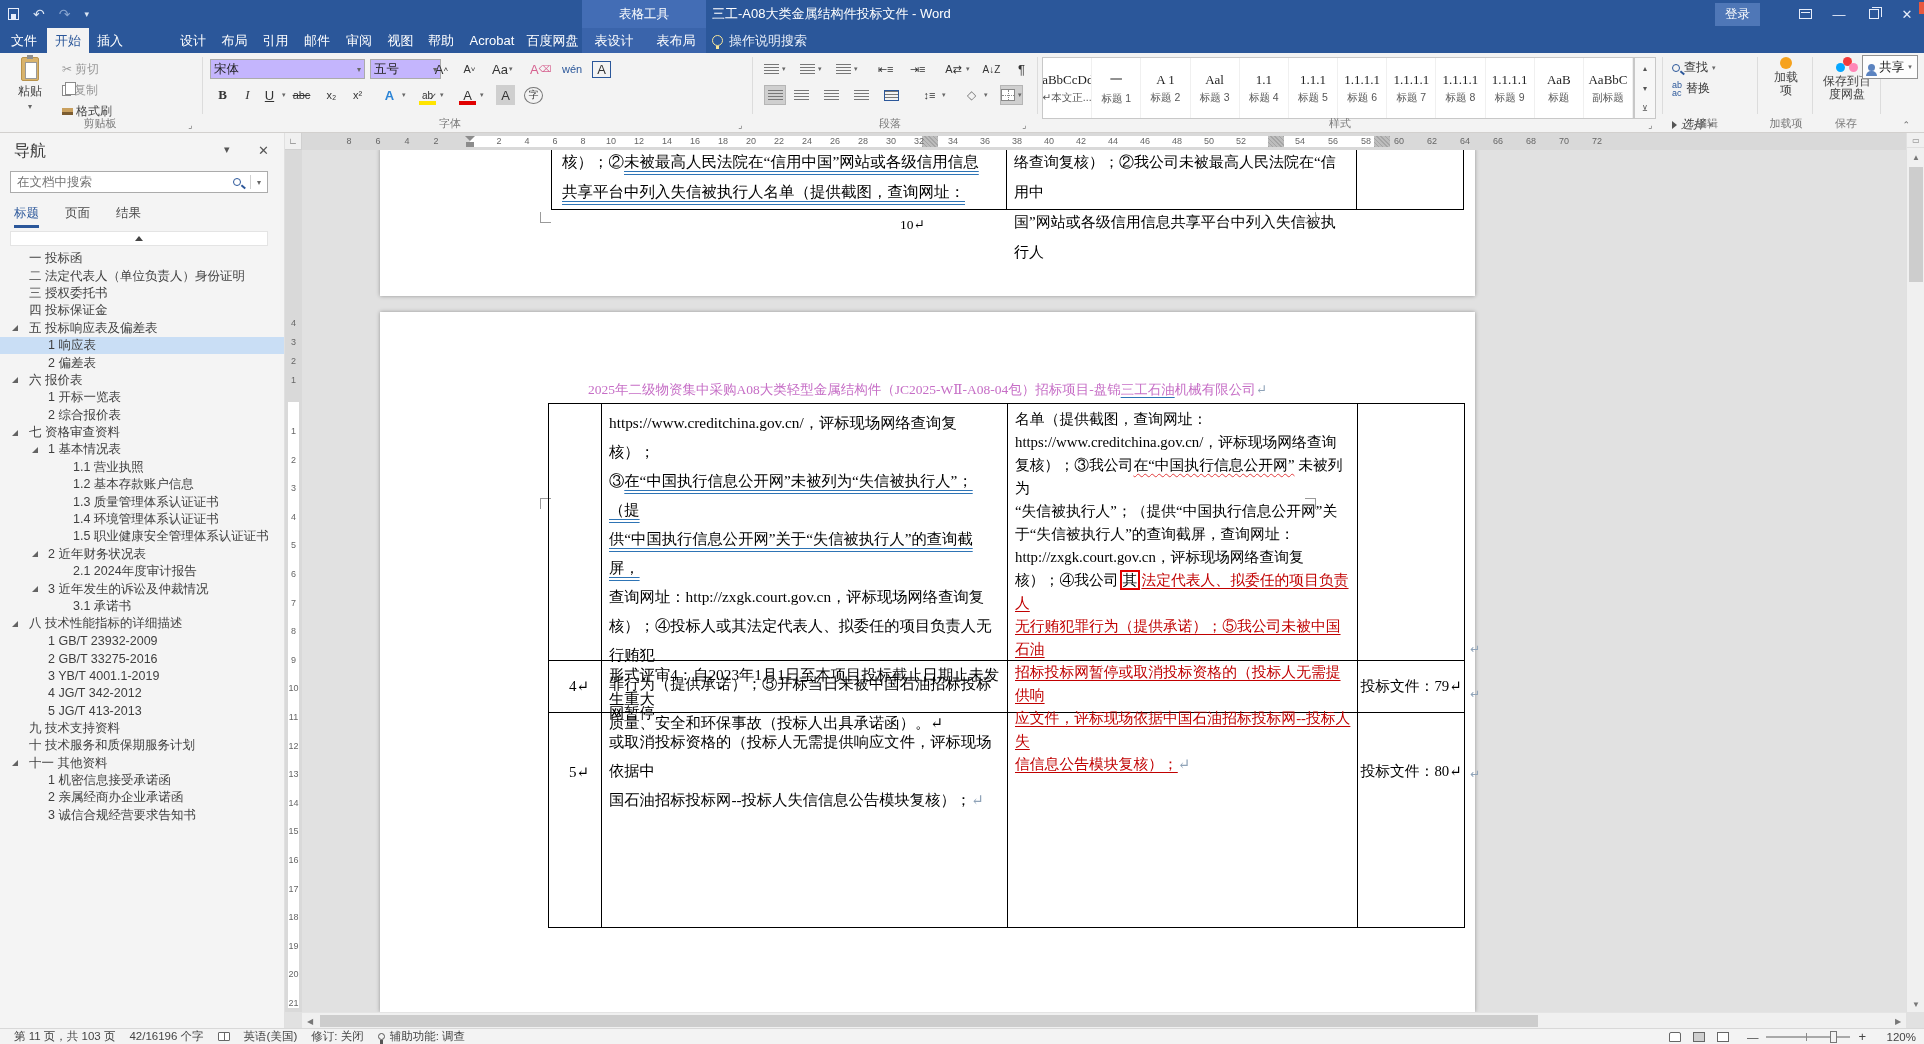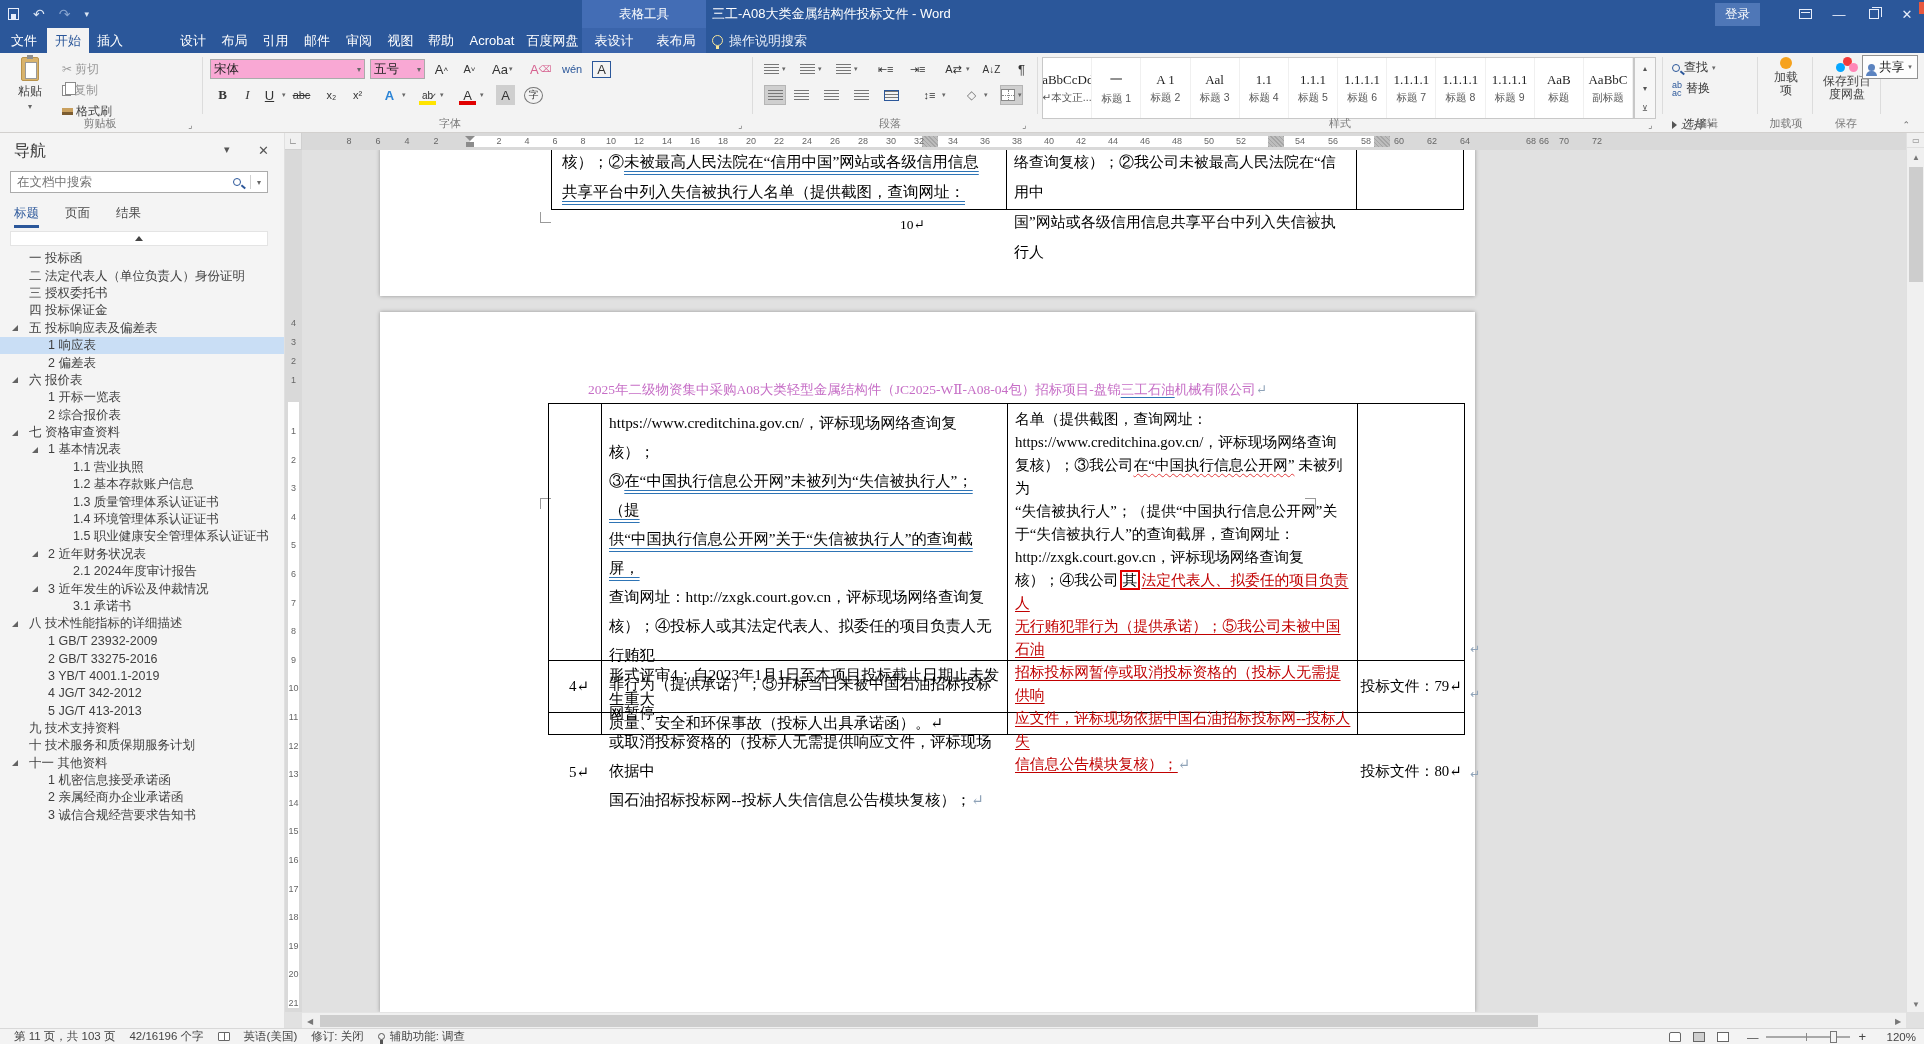--- a/index.html
+++ b/index.html
@@ -40,21 +40,21 @@
   .glabel{position:absolute;bottom:1px;font-size:11px;color:#7a7a7a;text-align:center;}
   .glaunch{position:absolute;bottom:2px;font-size:9px;color:#7a7a7a;}
   .bigbtn{position:absolute;top:4px;display:flex;flex-direction:column;align-items:center;gap:2px;color:#444;}
   .smallrow{position:absolute;display:flex;align-items:center;gap:3px;height:20px;}
   .ic-clip{width:18px;height:24px;background:#d9b36c;border:1px solid #b9934c;border-radius:2px;position:relative;}
   .ic-clip::before{content:"";position:absolute;left:3px;top:4px;width:10px;height:15px;background:#fff;border:1px solid #999;}
   .ic-clip::after{content:"";position:absolute;left:5px;top:-3px;width:6px;height:4px;background:#8f8f8f;}
   .ic-copy{width:9px;height:11px;border:1px solid #8a8a8a;background:#fff;position:relative;}
   .ic-copy::before{content:"";position:absolute;left:2px;top:-4px;width:9px;height:11px;border:1px solid #8a8a8a;background:#fff;}
   .ic-paint{width:11px;height:7px;background:#c9a05e;border-bottom:3px solid #7c5c30;}
-  .combo{background:#f9a8d4;border:1px solid #ababab;height:20px;display:flex;align-items:center;padding:0 3px;font-size:12.5px;color:#222;}
+  .combo{background:#c4b5fd;border:1px solid #ababab;height:20px;display:flex;align-items:center;padding:0 3px;font-size:12.5px;color:#222;}
   .combo .arr{margin-left:auto;font-size:8px;color:#666;padding-left:4px;}
   .fbtn{min-width:19px;height:20px;display:flex;align-items:center;justify-content:center;font-size:13px;color:#333;}
   .fbtn .dn{font-size:7px;margin-left:1px;color:#666;}
   .ubar{position:relative;}
   .ubar::after{content:"";position:absolute;left:1px;right:1px;bottom:0;height:4px;background:var(--bar);}
   .pressed{background:#cfcfcf;border:1px solid #b5b5b5;}
   .linesicon{width:15px;height:11px;background:repeating-linear-gradient(to bottom,#777 0 1px,transparent 1px 3px);}
   .gridicon{width:14px;height:12px;border:1px solid #888;position:relative;background:#fff;}
   .gridicon::before{content:"";position:absolute;left:0;right:0;top:5px;border-top:1px dotted #888;}
   .gridicon::after{content:"";position:absolute;top:0;bottom:0;left:6px;border-left:1px dotted #888;}
@@ -242,21 +242,21 @@
       <span>格式刷</span>
     </div>
     <div class="glabel" style="left:40px;width:120px;">剪贴板</div>
     <span class="glaunch" style="left:188px;">⌟</span>
     <div class="gdiv" style="left:202px;"></div>
 
     <div class="combo" style="position:absolute;left:210px;top:6px;width:155px;">
       <span>宋体</span>
         <span class="arr">▾</span>
     </div>
-    <div class="combo" style="position:absolute;left:370px;top:6px;width:55px;text-align:center;">
+    <div class="combo" style="position:absolute;left:370px;top:6px;width:71px;text-align:center;">
       <span>五号</span>
         <span class="arr">▾</span>
     </div>
     <div class="smallrow" style="left:432px;top:6px;">
         <span class="fbtn">A<span style="font-size:8px;vertical-align:super;">˄</span></span>
       </div>
     <div class="smallrow" style="left:460px;top:6px;">
         <span class="fbtn" style="font-size:11px;">A<span style="font-size:8px;vertical-align:super;">˅</span></span>
       </div>
     <div class="smallrow" style="left:492px;top:6px;">
@@ -515,21 +515,21 @@
       <span class="rnum" style="left: 843px;">46</span>
       <span class="rnum" style="left: 875px;">48</span>
       <span class="rnum" style="left: 907px;">50</span>
       <span class="rnum" style="left: 939px;">52</span>
       <span class="rnum" style="left: 998px;">54</span>
       <span class="rnum" style="left: 1031px;">56</span>
       <span class="rnum" style="left: 1064px;">58</span>
       <span class="rnum" style="left: 1097px;">60</span>
       <span class="rnum" style="left: 1130px;">62</span>
       <span class="rnum" style="left: 1163px;">64</span>
-      <span class="rnum" style="left: 1196px; margin-left: 46px;">66</span>
+      <span class="rnum" style="left: 1196px;">66</span>
       <span class="rnum" style="left: 1229px;">68</span>
       <span class="rnum" style="left: 1262px;">70</span>
       <span class="rnum" style="left: 1295px;">72</span>
     </div>
   <div class="vruler" id="vruler">
     <div class="white"></div>
   <span class="rnum" style="top: 173px;">4</span>
       <span class="rnum" style="top: 192px;">3</span>
       <span class="rnum" style="top: 211px;">2</span>
       <span class="rnum" style="top: 230px;">1</span>
@@ -702,21 +702,21 @@
       <span class="docfont" style="position:absolute;left:520px;top:68px;font-size:13.5px;">10↵</span>
       <span class="cornermark cm-bl" style="left:160px;top:64px;"></span>
       <span class="cornermark cm-br" style="left:925px;top:64px;"></span>
     </div>
 
     <div class="page" style="top:162px;height:700px;">
       <span class="cornermark cm-tl" style="left:160px;top:186px;"></span>
       <span class="cornermark cm-tr" style="left:925px;top:186px;"></span>
       <div class="cellp docfont" style="position:absolute;left:0;top:69px;width:1095px;text-align:center;font-size:13.5px;"><span class="rn-pink">2025年二级物资集中采购A08大类轻型金属结构件（JC2025-WⅡ-A08-04包）招标项目-盘锦</span><span class="rn-pinku">三工石油</span><span class="rn-pink">机械有限公司</span><span class="rn-mark">↵</span></div>
 
-      <div class="tbl docfont" style="left:168px;top:91px;width:917px;height:332px;">
+      <div class="tbl docfont" style="left:168px;top:91px;width:917px;height:525px;">
         <div class="vline" style="left:52px;"></div>
         <div class="vline" style="left:458px;"></div>
         <div class="vline" style="left:808px;"></div>
         <div class="hline" style="top:256px;"></div>
         <div class="hline" style="top:308px;"></div>
 
         <div class="cellp" style="position:absolute;left:60px;top:4px;width:392px;font-size:15.3px;line-height:29px;"><span class="rn-p">https://www.creditchina.gov.cn/，评标现场网络查询复核）；
 ③</span><span class="rn-u2">在“中国执行信息公开网”未被列为“失信被执行人”；（提
 供“中国执行信息公开网”关于“失信被执行人”的查询截屏，</span><span class="rn-p">
 查询网址：http://zxgk.court.gov.cn，评标现场网络查询复

